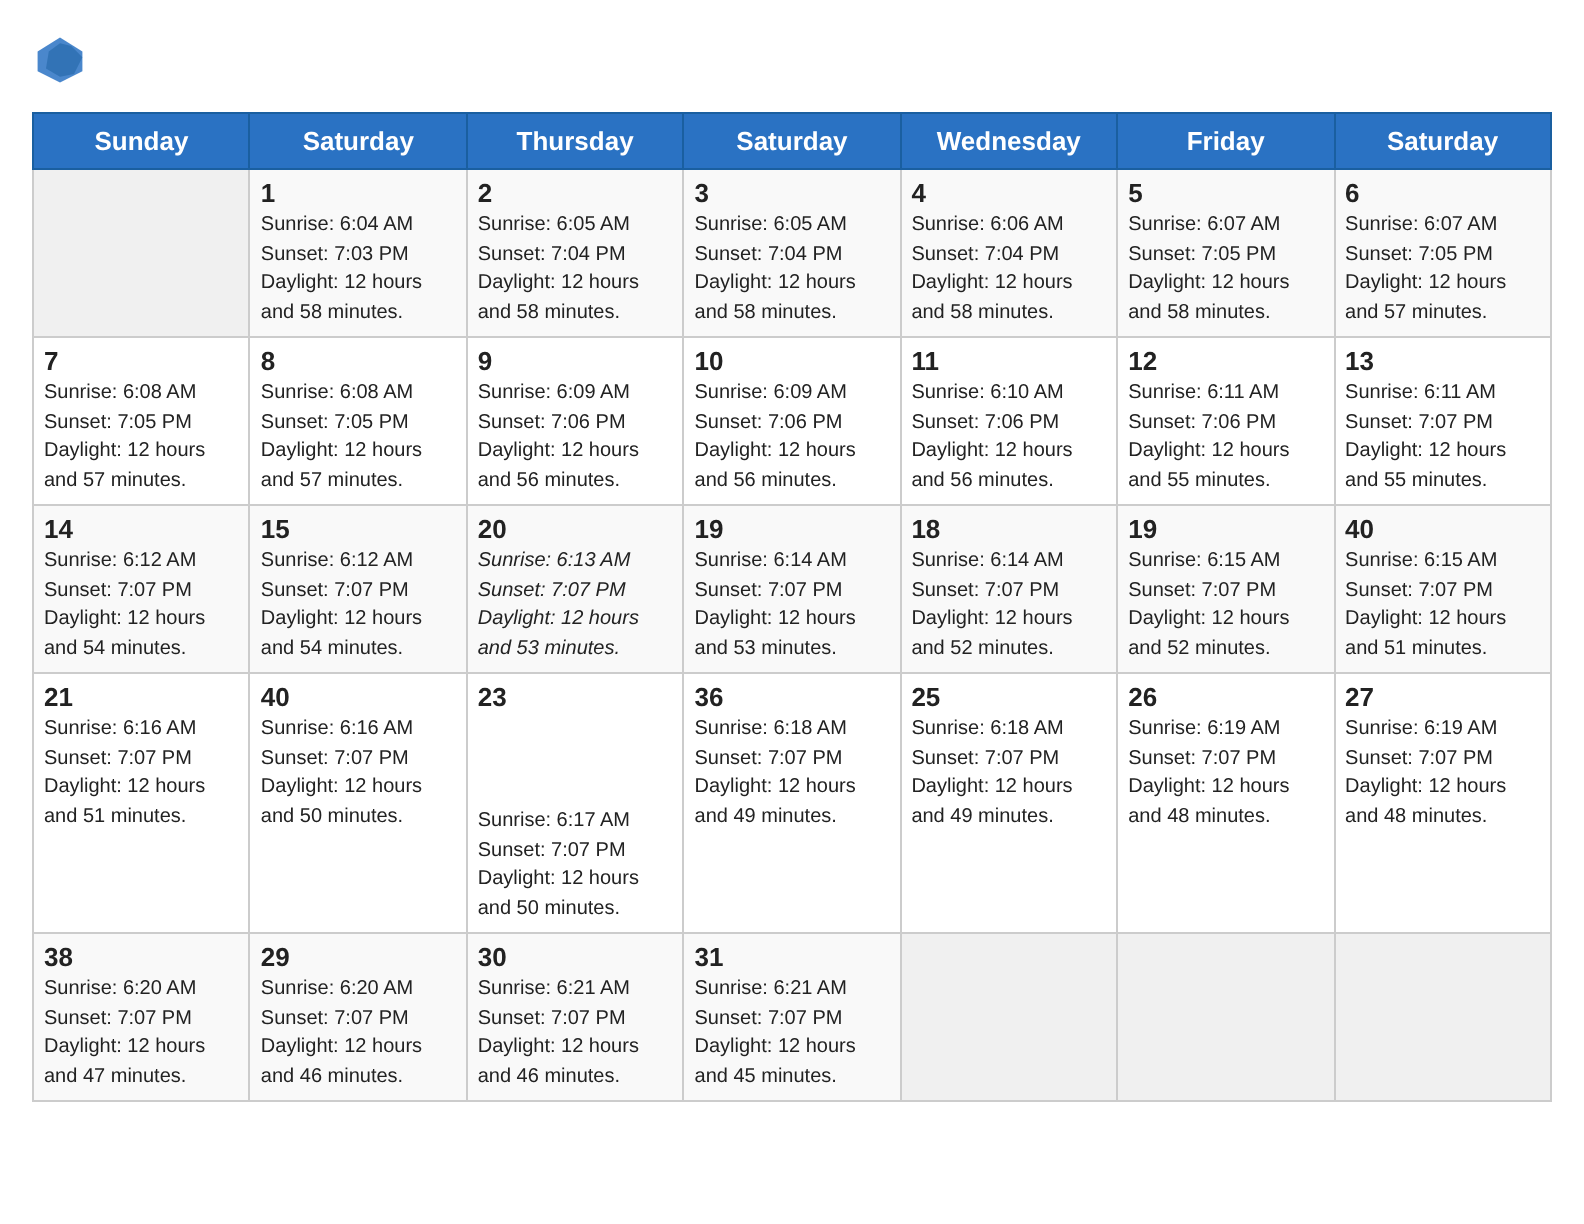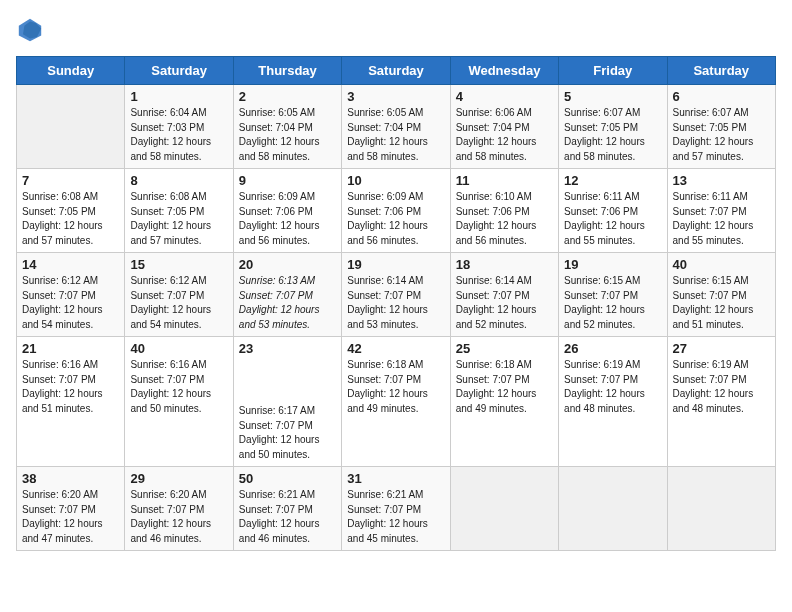--- a/index.html
+++ b/index.html
@@ -288,21 +288,21 @@
 and 50 minutes.</div>
         </td>
         <td>
           <span class="day-number">23</span>
           <div class="day-info" style="white-space: pre-line; margin-top: 48px;">Sunrise: 6:17 AM
 Sunset: 7:07 PM
 Daylight: 12 hours
 and 50 minutes.</div>
         </td>
         <td>
-          <span class="day-number">42</span>
+          <span class="day-number">36</span>
           <div class="day-info" style="white-space: pre-line;">Sunrise: 6:18 AM
 Sunset: 7:07 PM
 Daylight: 12 hours
 and 49 minutes.</div>
         </td>
         <td>
           <span class="day-number">25</span>
           <div class="day-info" style="white-space: pre-line;">Sunrise: 6:18 AM
 Sunset: 7:07 PM
 Daylight: 12 hours
@@ -332,21 +332,21 @@
 and 47 minutes.</div>
         </td>
         <td>
           <span class="day-number">29</span>
           <div class="day-info" style="white-space: pre-line;">Sunrise: 6:20 AM
 Sunset: 7:07 PM
 Daylight: 12 hours
 and 46 minutes.</div>
         </td>
         <td>
-          <span class="day-number">50</span>
+          <span class="day-number">30</span>
           <div class="day-info" style="white-space: pre-line;">Sunrise: 6:21 AM
 Sunset: 7:07 PM
 Daylight: 12 hours
 and 46 minutes.</div>
         </td>
         <td>
           <span class="day-number">31</span>
           <div class="day-info" style="white-space: pre-line;">Sunrise: 6:21 AM
 Sunset: 7:07 PM
 Daylight: 12 hours

